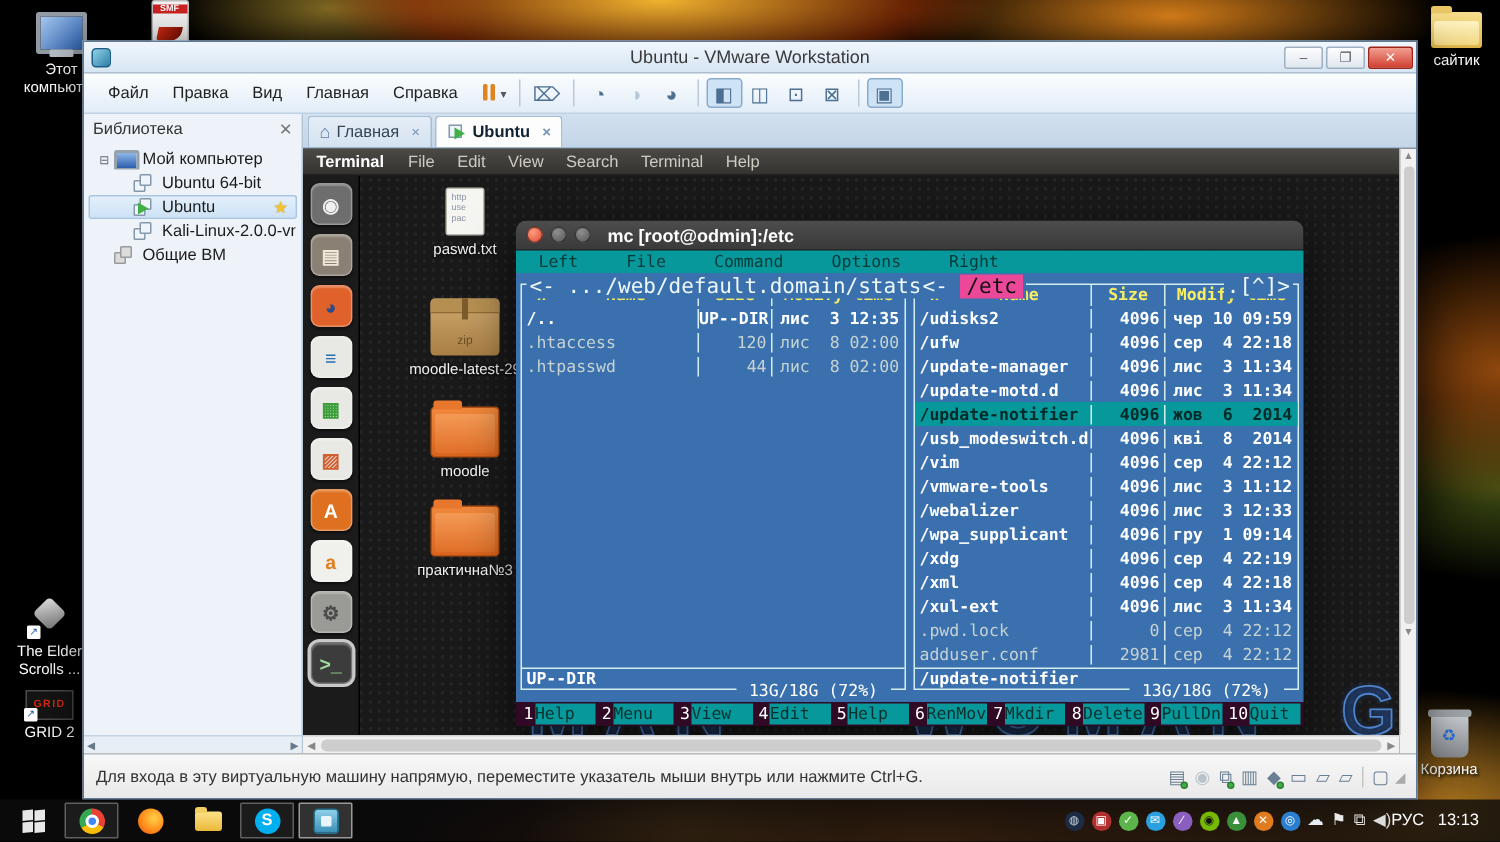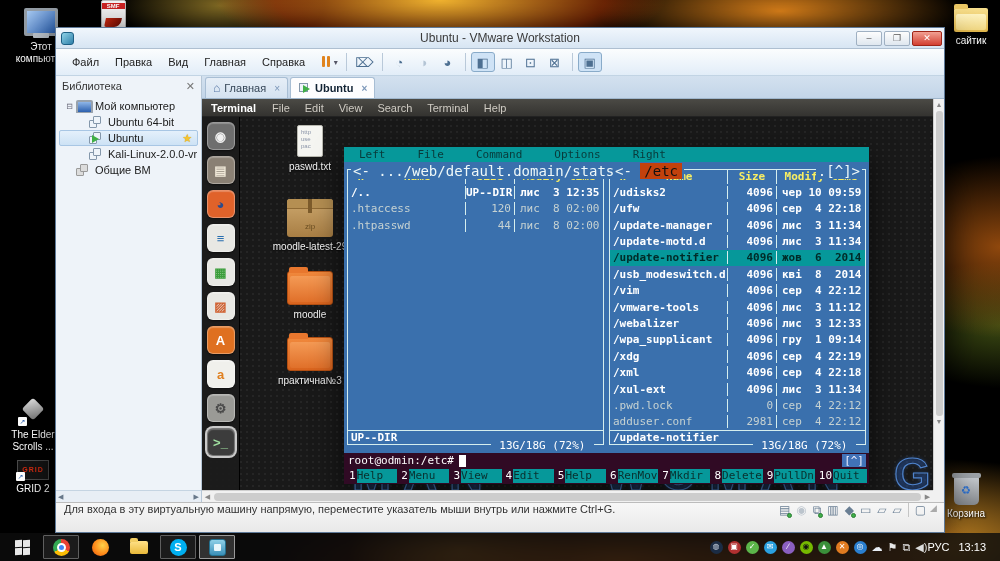--- a/index.html
+++ b/index.html
@@ -127,21 +127,21 @@
   .wdot{width:11px;height:11px;border-radius:50%;border:1px solid rgba(0,0,0,.45);flex:none}
   .wdot.close{background:radial-gradient(circle at 35% 30%,#ff9d7e,#df4b38)}
   .wdot.min,.wdot.max{background:radial-gradient(circle at 35% 30%,#909090,#565656)}
   .mctitle-text{color:#fff;font-weight:bold;font-size:12px;font-family:"Liberation Sans",sans-serif;margin-left:6px}
   .mcmenubar{height:15px;flex:none;background:#06989a;color:#093a3a;display:flex;align-items:center;padding-left:15px}
   .mcmenu-item{margin-right:32px}
   .panels{flex:1;min-height:0;background:#3a70ad;display:flex;gap:5px;padding:7px 3px 8px}
   .panel{flex:1;min-width:0;border:1px solid #d5eeee;position:relative;display:flex;flex-direction:column;color:#fff}
   .ptitle{position:absolute;top:-7px;left:3px;background:#3a70ad;padding:0 2px;white-space:pre;color:#eef8f8;font-size:14px;z-index:2}
   .psfx{left:auto;right:3px}
-  .ppath{background:#c2410c;color:#111;padding:0 4px}
+  .ppath{background:#ec4899;color:#111;padding:0 4px}
   .mcrow{display:flex;min-height:0}
   .mch{height:14px;flex:none}
   .pc{white-space:pre;overflow:hidden}
   .cn{flex:1;padding-left:3px}
   .cs{width:50px;flex:none;text-align:right;border-left:1px solid #d5eeee;border-right:1px solid #d5eeee;padding-right:3px}
   .ct{width:88px;flex:none;padding-left:5px}
   .hdr{color:#f9ee62;font-weight:bold}
   .cs.hdr,.ct.hdr{text-align:center;padding:0}
   .prows{flex:1;min-height:0;display:flex;flex-direction:column}
   .prows .mcrow{flex:1;align-items:center}
@@ -160,21 +160,21 @@
   .fnum{color:#fff;padding:0 1px;flex:none}
   .flab{flex:1;background:#06989a;color:#09302e;overflow:hidden}
   
   .hscroll{position:absolute;left:0;right:11px;bottom:0;height:12px;background:#f1f1f1;border-top:1px solid #cfcfcf;display:flex;align-items:center;z-index:6}
   .vscroll{position:absolute;top:0;bottom:12px;right:0;width:11px;background:#f1f1f1;border-left:1px solid #cfcfcf;display:flex;flex-direction:column;align-items:center;z-index:6}
   .sarr{color:#888;font-size:7px;flex:none;width:11px;height:11px;display:flex;align-items:center;justify-content:center}
   .hs-thumb{height:8px;flex:1;margin:0 1px;background:#cdcdcd;border-radius:4px}
   .vs-thumb{width:7px;height:78%;background:#cdcdcd;border-radius:3px;margin-top:1px}
   .vcorner{position:absolute;right:0;bottom:0;width:11px;height:12px;background:#f1f1f1;z-index:6}
   
-  .statusbar{height:30px;flex:none;background:linear-gradient(#f7f7f7,#e9e9e9);border-top:1px solid #bcbcbc;display:flex;align-items:flex-start;padding:0 8px;font-size:11px;color:#333}
+  .statusbar{height:30px;flex:none;background:linear-gradient(#f7f7f7,#e9e9e9);border-top:1px solid #bcbcbc;display:flex;align-items:center;padding:0 8px;font-size:11px;color:#333}
   .sb-msg{white-space:nowrap;overflow:hidden;text-overflow:ellipsis}
   #status-icons{margin-left:auto;display:flex;gap:6px;align-items:center;flex:none;padding-left:8px}
   .sico{position:relative;color:#6a7f94;font-size:12px}
   .sdim{opacity:.4}
   .sdot{position:absolute;right:-2px;bottom:-1px;width:5px;height:5px;border-radius:50%;background:#3fae49;border:1px solid #2a7f33}
   .ssep{width:1px;height:14px;background:#c5c5c5}
   .grip{color:#aaa;margin-left:4px;font-size:9px;letter-spacing:-1px}
   
   .taskbar{position:absolute;left:0;right:0;bottom:0;height:28px;background:rgba(12,12,12,.82);display:flex;align-items:center;z-index:10;padding:0 4px}
   .tapp{width:36px;height:24px;display:flex;align-items:center;justify-content:center;margin-right:3px;border:1px solid transparent;border-radius:1px}
@@ -423,20 +423,26 @@
               </div>
             </div>
 
           <div id="wordart">
               <span class="ww ww0">MAN</span>
               <span class="ww ww1">WOMAN</span>
               <span class="ww ww2">G</span>
             </div>
 
           <div class="mcwin">
+            <div class="mctitle">
+              <span class="wdot close"></span>
+              <span class="wdot min"></span>
+              <span class="wdot max"></span>
+              <span class="mctitle-text">mc [root@odmin]:/etc</span>
+            </div>
             <div class="mcmenubar" id="mc-menu">
                 <span class="mcmenu-item">Left</span>
                 <span class="mcmenu-item">File</span>
                 <span class="mcmenu-item">Command</span>
                 <span class="mcmenu-item">Options</span>
                 <span class="mcmenu-item">Right</span>
               </div>
             <div class="panels">
               <div class="panel" id="mc-left">
                   <div class="ptitle">&lt;- .../web/default.domain/stats -.[^]&gt;</div>
@@ -606,25 +612,20 @@
                     </div>
                     <div class="mcrow file">
                       <span class="pc cn">adduser.conf</span>
                       <span class="pc cs">2981</span>
                       <span class="pc ct">сер  4 22:12</span>
                     </div>
                   </div>
                   <div class="pmini">/update-notifier</div>
                   <div class="pusage"> 13G/18G (72%) </div>
                 </div>
-            </div>
-            <div class="cmd">
-              <span>root@odmin:/etc#</span>
-              <span class="cursor"></span>
-              <span class="histbadge">[^]</span>
             </div>
             <div class="fkeys" id="mc-fkeys">
                 <div class="fk">
                   <span class="fnum">1</span>
                   <span class="flab">Help</span>
                 </div>
                 <div class="fk">
                   <span class="fnum">2</span>
                   <span class="flab">Menu</span>
                 </div>

